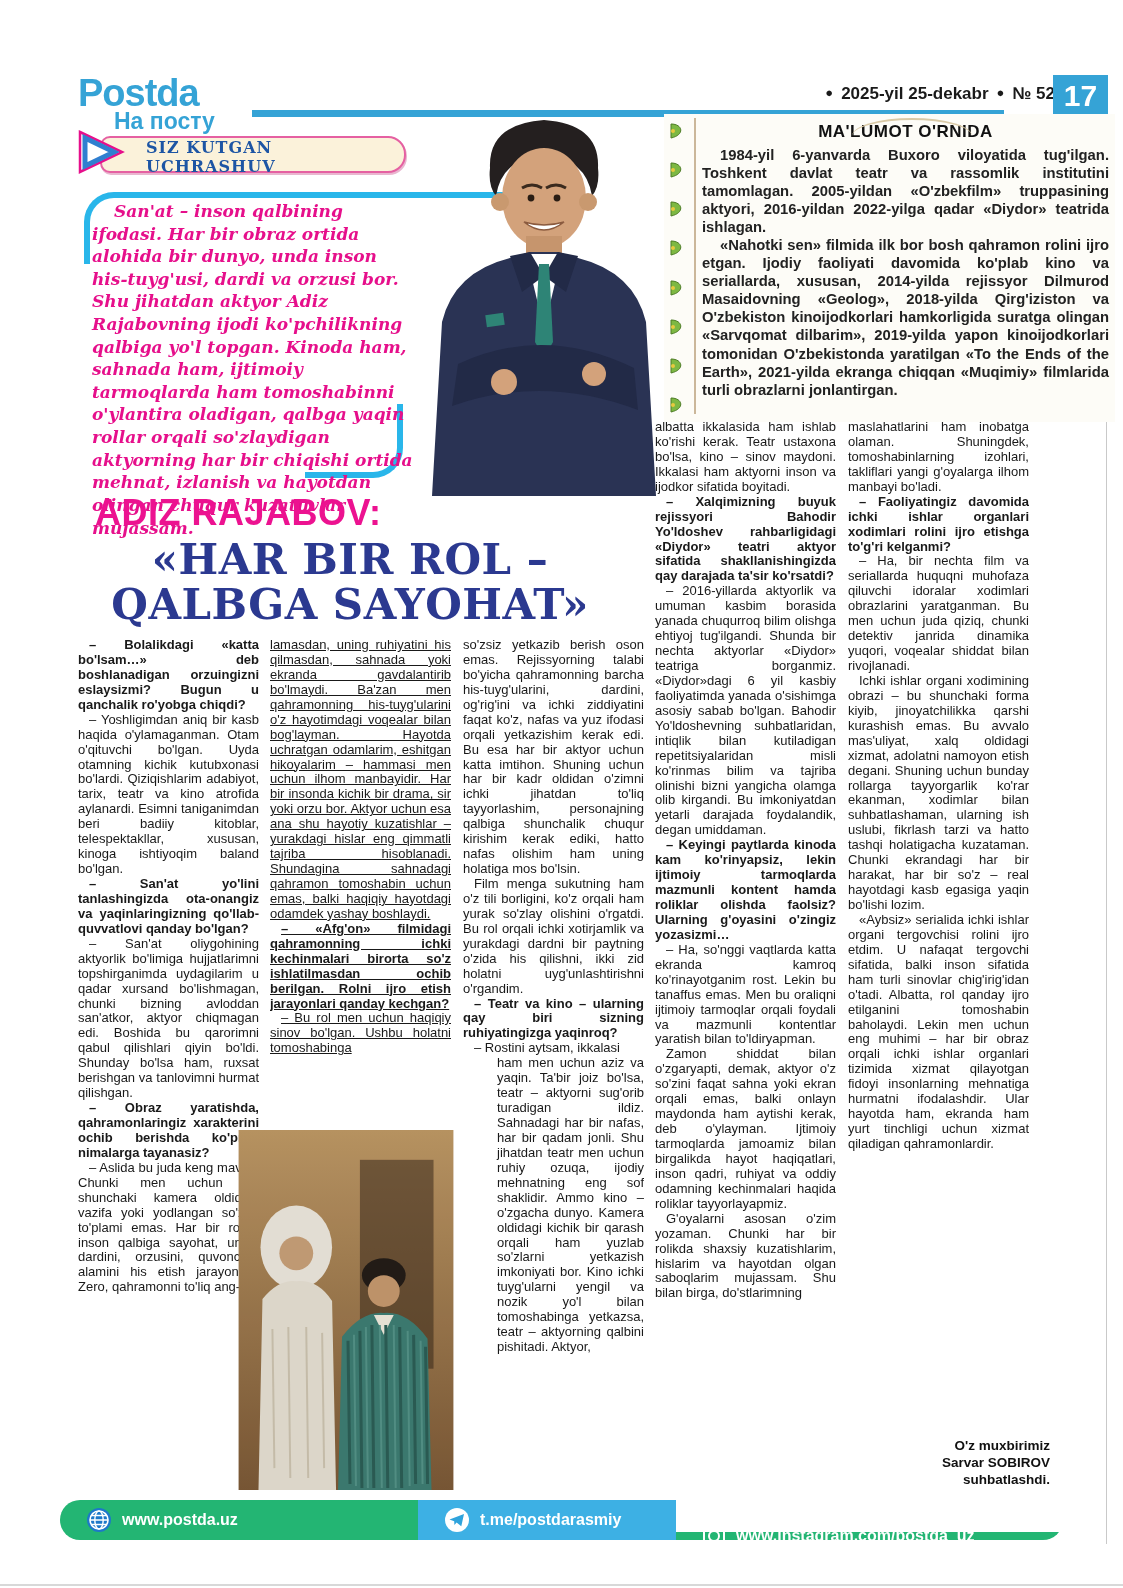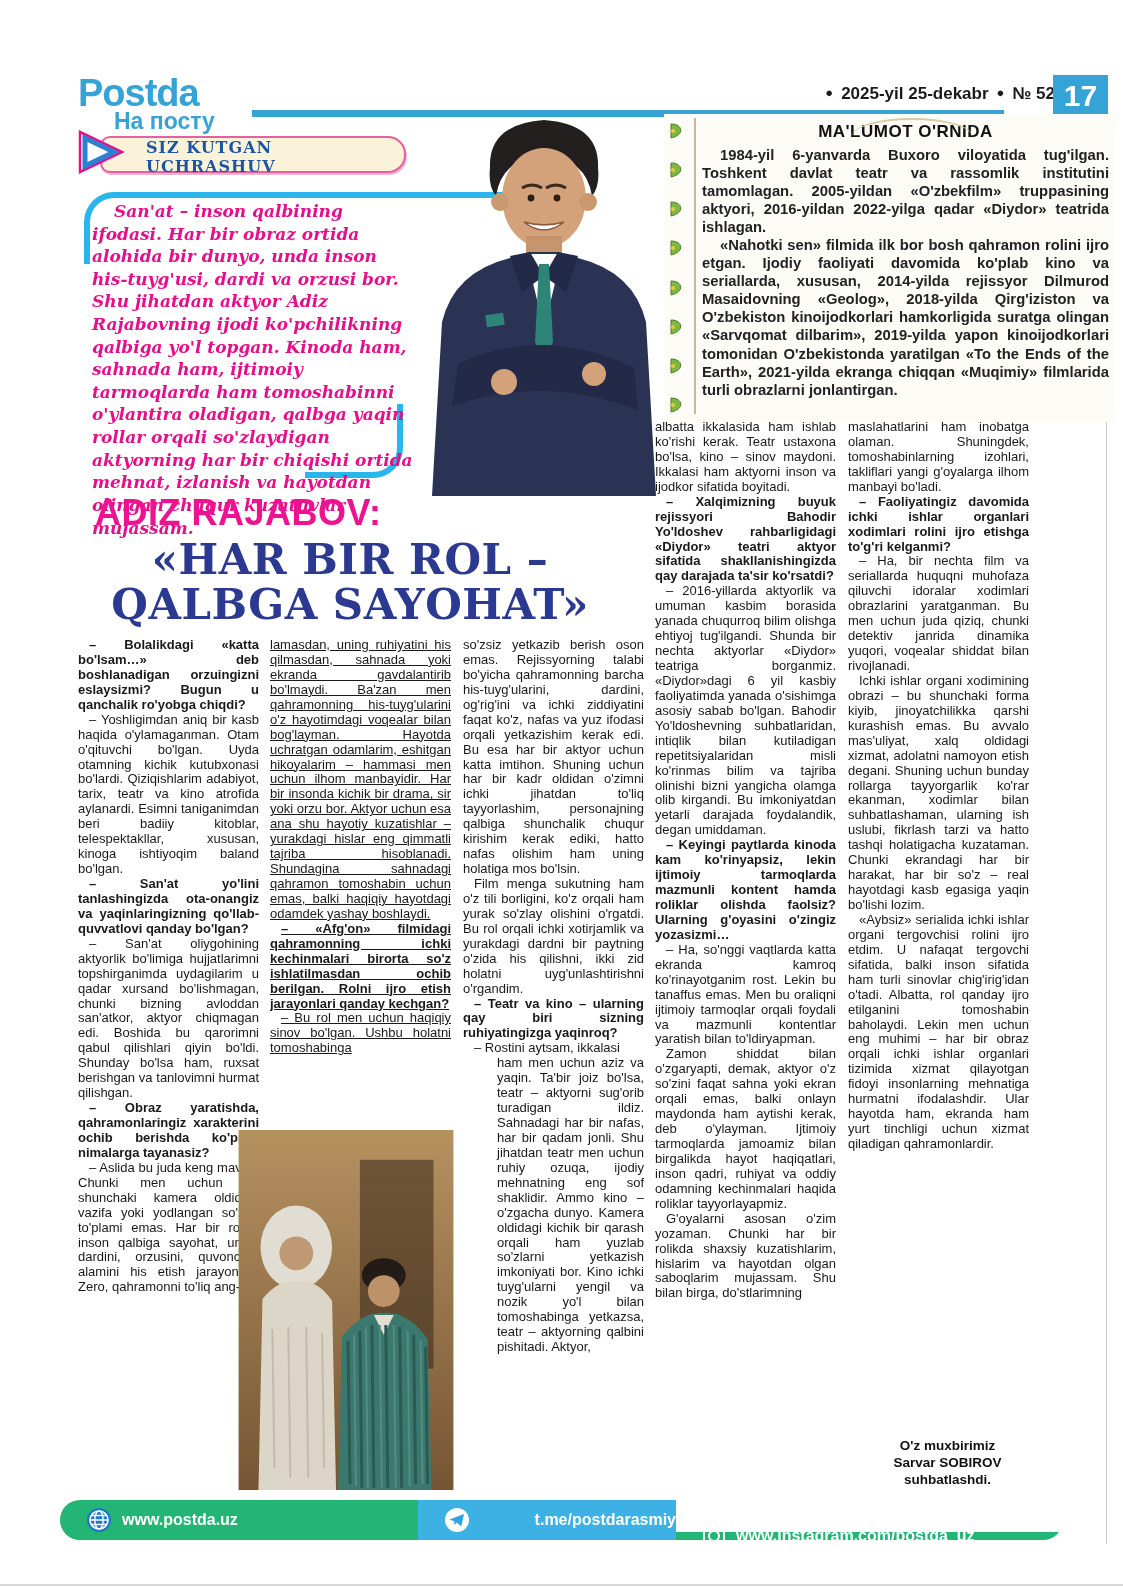--- a/index.html
+++ b/index.html
@@ -57,34 +57,34 @@
   .col{position:absolute;width:181px;font-size:13px;line-height:1.15;text-align:justify;color:#191919;overflow:hidden;}
   .col p{margin:0;text-indent:11px;}
   .col p.q{font-weight:bold;}
   .col p.noindent{text-indent:0;}
   .col p.inset{padding-left:34px;text-indent:0;}
   #col1{left:78px;  top:638px;height:852px;}
   #col2{left:270px; top:638px;height:492px;text-decoration:underline;}
   #col3{left:463px; top:638px;height:852px;}
   #col4{left:655px; top:420px;height:1070px;}
   #col5{left:848px; top:420px;height:1018px;}
-  .byline{position:absolute;left:845px;top:1438px;width:205px;text-align:center;
+  .byline{position:absolute;left:845px;top:1438px;width:205px;text-align:right;
           font-size:13.5px;font-weight:bold;color:#111;line-height:1.25;}
 
   
   .film-photo{position:absolute;left:238px;top:1130px;width:216px;height:360px;z-index:2;}
 
   
   .footer-bar{position:absolute;left:60px;top:1500px;width:1003px;height:40px;border-radius:22px;
               overflow:hidden;display:flex;z-index:4;}
   .fseg{display:flex;align-items:center;gap:10px;padding-left:26px;color:#fff;font-weight:bold;font-size:16px;}
   .fseg.green{background:#23b573;}
   .fseg.blue{background:#3db0e4;}
   .fs1{width:332px;}
-  .fs2{width:232px;justify-content:space-between;}
+  .fs2{width:232px;}
   .fs3{flex:1;margin-top:32px;}
 </style>
 </head>
 <body>
 
 <div id="page">
 
   <div class="logo">
     <div class="l1">Postda</div>
     <div class="l2">На посту</div>

